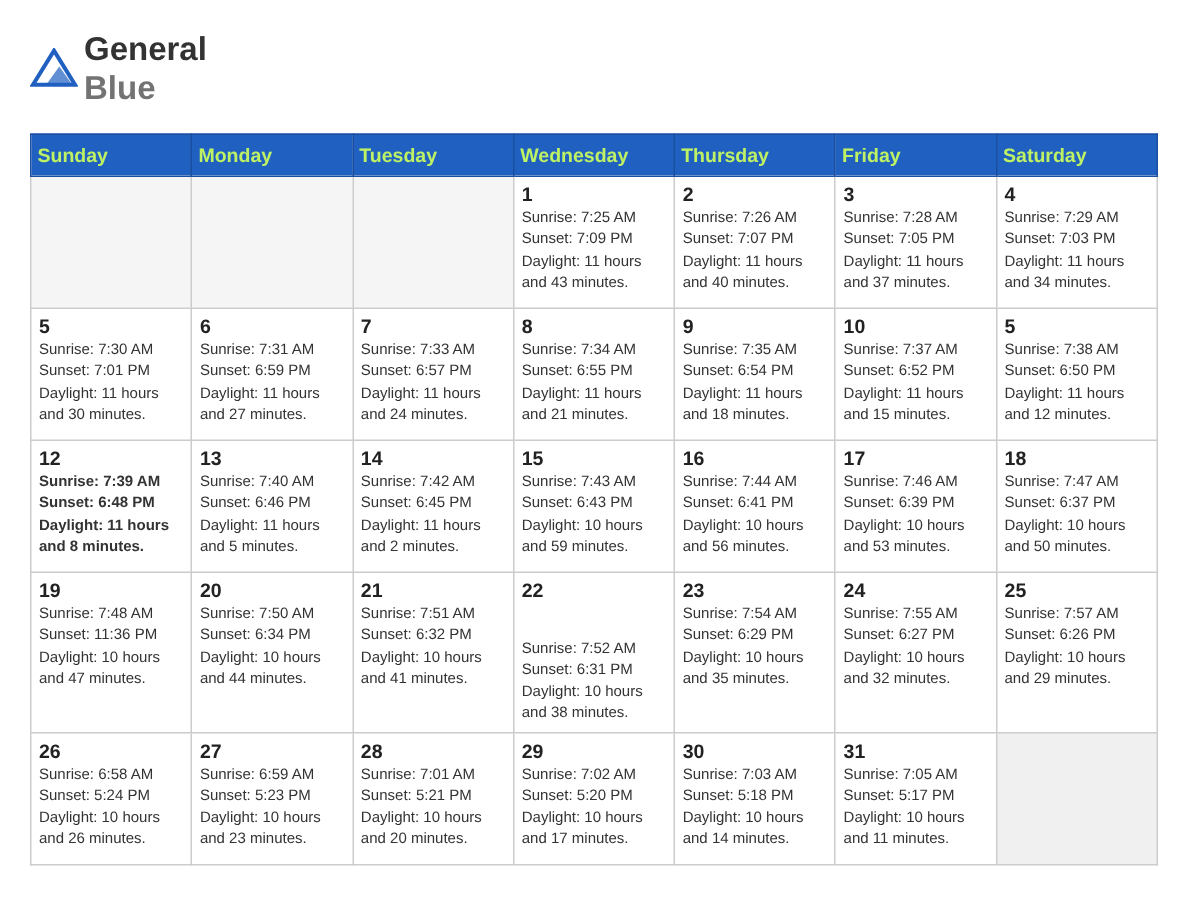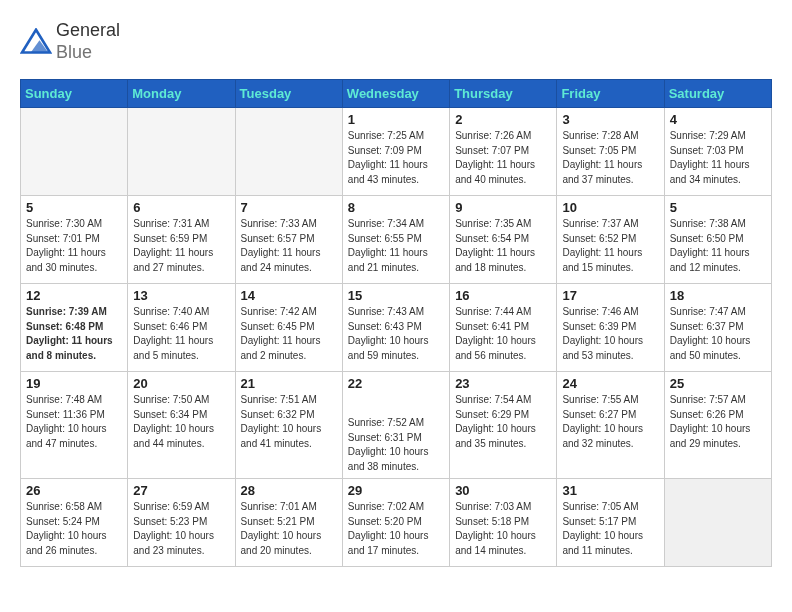--- a/index.html
+++ b/index.html
@@ -14,22 +14,22 @@
       display: flex;
       justify-content: space-between;
       align-items: flex-start;
       margin-bottom: 16px;
     }
     .logo {
       display: flex;
       align-items: center;
     }
     .logo-text {
-      font-size: 18px;
-      font-weight: normal;
+      font-size: 22px;
+      font-weight: bold;
       line-height: 1.2;
     }
     .logo-text span.general { color: #333; }
     .logo-text span.blue { color: #737373; }
     .logo-icon {
       width: 32px;
       height: 28px;
       margin-right: 4px;
     }
     .title-block {
@@ -44,21 +44,21 @@
       font-size: 15px;
       color: #444;
     }
     table {
       width: 100%;
       border-collapse: collapse;
       table-layout: fixed;
     }
     th {
       background-color: #2060c0;
-      color: #5eead4;
+      color: #bef264;
       font-size: 13px;
       padding: 6px 4px;
       text-align: left;
       border: 1px solid #1a4fa0;
     }
     td {
       vertical-align: top;
       border: 1px solid #ccc;
       padding: 4px 5px;
       font-size: 10.5px;

